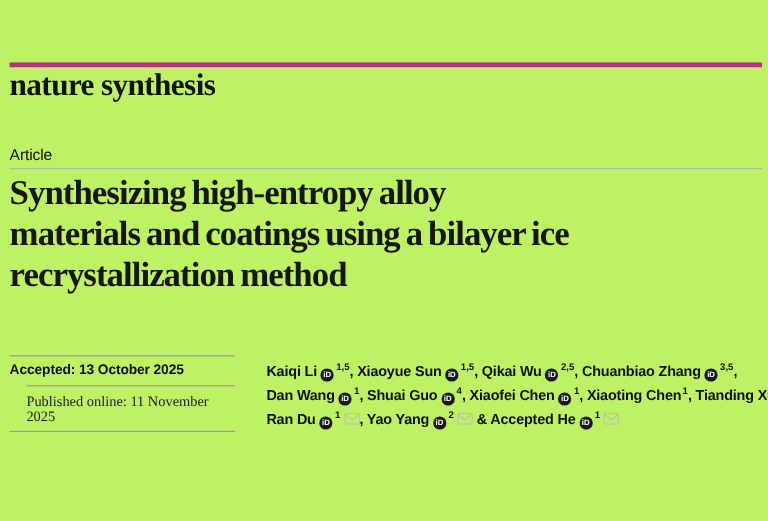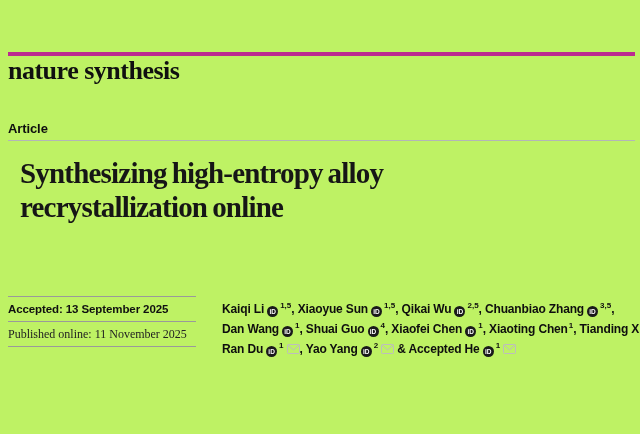--- a/index.html
+++ b/index.html
@@ -18,39 +18,39 @@
   .brand-rule{position:absolute;left:8px;right:5px;top:52px;height:4px;background:var(--brand);}
   .journal-name{
     position:absolute;left:8px;top:56px;
     font-family:"Liberation Serif","DejaVu Serif",serif;
     font-weight:bold;font-size:26px;letter-spacing:-0.5px;color:#101010;
   }
   .article-row{
     position:absolute;left:8px;right:7px;top:121px;
     display:flex;justify-content:space-between;align-items:baseline;
   }
-  .article-label{font-size:13px;font-weight:bold;color:#0e0e0e;letter-spacing:-0.1px;}
+  .article-label{font-size:13px;font-weight:normal;color:#0e0e0e;letter-spacing:-0.1px;}
   .doi-link{font-size:11.5px;font-weight:bold;color:var(--link);text-decoration:none;letter-spacing:-0.1px;}
   .header-rule{position:absolute;left:8px;right:5px;top:140px;height:1px;background:var(--rule-gray);}
   .title{
-    position:absolute;left:8px;top:144px;margin:12px;width:620px;
+    position:absolute;left:8px;top:144px;margin:0;width:620px;
     font-family:"Liberation Serif","DejaVu Serif",serif;
     font-weight:bold;font-size:29px;line-height:34px;
     letter-spacing:-0.8px;word-spacing:-1.5px;color:#161616;
   }
   .title-line{display:block;white-space:nowrap;}
   .history{position:absolute;left:8px;top:296px;width:188px;border-bottom:1px solid var(--hist-rule);}
   .history-row{
     border-top:1px solid var(--hist-rule);
     padding:6px 0 5px 0;line-height:13px;
     font-size:11.5px;font-weight:bold;color:#101010;letter-spacing:-0.1px;
   }
   .history-row.serif{
     font-family:"Liberation Serif","DejaVu Serif",serif;
-    font-weight:normal;font-size:12px;color:#222;letter-spacing:0;
+    font-weight:normal;font-size:12px;color:#222;letter-spacing:0;margin-left:14px;
   }
   .authors{
     position:absolute;left:222px;top:299px;width:415px;
     font-size:12px;font-weight:bold;color:#0e0e0e;letter-spacing:-0.15px;
   }
   .author-line{white-space:nowrap;line-height:20px;height:20px;}
   .author{white-space:nowrap;}
   .a-name{font-weight:bold;}
   .orcid{
     display:inline-block;width:11px;height:11px;border-radius:50%;
@@ -72,25 +72,26 @@
   <div class="journal-name">nature synthesis</div>
 
   <div class="article-row">
     <span class="article-label">Article</span>
   </div>
 
   <div class="header-rule"></div>
 
   <h1 class="title">
     <span class="title-line">Synthesizing high-entropy alloy</span>
-    <span class="title-line">recrystallization online</span>
+    <span class="title-line">materials and coatings using a bilayer ice</span>
+    <span class="title-line">recrystallization method</span>
   </h1>
 
   <div class="history">
-    <div class="history-row">Accepted: 13 September 2025</div>
+    <div class="history-row">Accepted: 13 October 2025</div>
     <div class="history-row serif">Published online: 11 November 2025</div>
   </div>
 
   <div class="authors">
     <div class="author-line"><span class="author"><span class="a-name">Kaiqi Li</span><span class="orcid">iD</span><sup class="asup">1,5</sup><span class="sep">, </span></span><span class="author"><span class="a-name">Xiaoyue Sun</span><span class="orcid">iD</span><sup class="asup">1,5</sup><span class="sep">, </span></span><span class="author"><span class="a-name">Qikai Wu</span><span class="orcid">iD</span><sup class="asup">2,5</sup><span class="sep">, </span></span><span class="author"><span class="a-name">Chuanbiao Zhang</span><span class="orcid">iD</span><sup class="asup">3,5</sup><span class="sep">,</span></span></div>
     <div class="author-line"><span class="author"><span class="a-name">Dan Wang</span><span class="orcid">iD</span><sup class="asup">1</sup><span class="sep">, </span></span><span class="author"><span class="a-name">Shuai Guo</span><span class="orcid">iD</span><sup class="asup">4</sup><span class="sep">, </span></span><span class="author"><span class="a-name">Xiaofei Chen</span><span class="orcid">iD</span><sup class="asup">1</sup><span class="sep">, </span></span><span class="author"><span class="a-name">Xiaoting Chen</span><sup class="asup">1</sup><span class="sep">, </span></span><span class="author"><span class="a-name">Tianding Xu</span></span></div>
     <div class="author-line"><span class="author"><span class="a-name">Ran Du</span><span class="orcid">iD</span><sup class="asup">1</sup><span class="mail"><svg width="13" height="10" viewBox="0 0 13 10">
               <rect x="0.5" y="0.5" width="12" height="9" rx="1" fill="none" stroke="#bdbdbd" stroke-width="1"></rect>
               <path d="M1,1.2 L6.5,5.9 L12,1.2" fill="none" stroke="#bdbdbd" stroke-width="1"></path>
             </svg></span><span class="sep">, </span></span><span class="author"><span class="a-name">Yao Yang</span><span class="orcid">iD</span><sup class="asup">2</sup><span class="mail"><svg width="13" height="10" viewBox="0 0 13 10">

